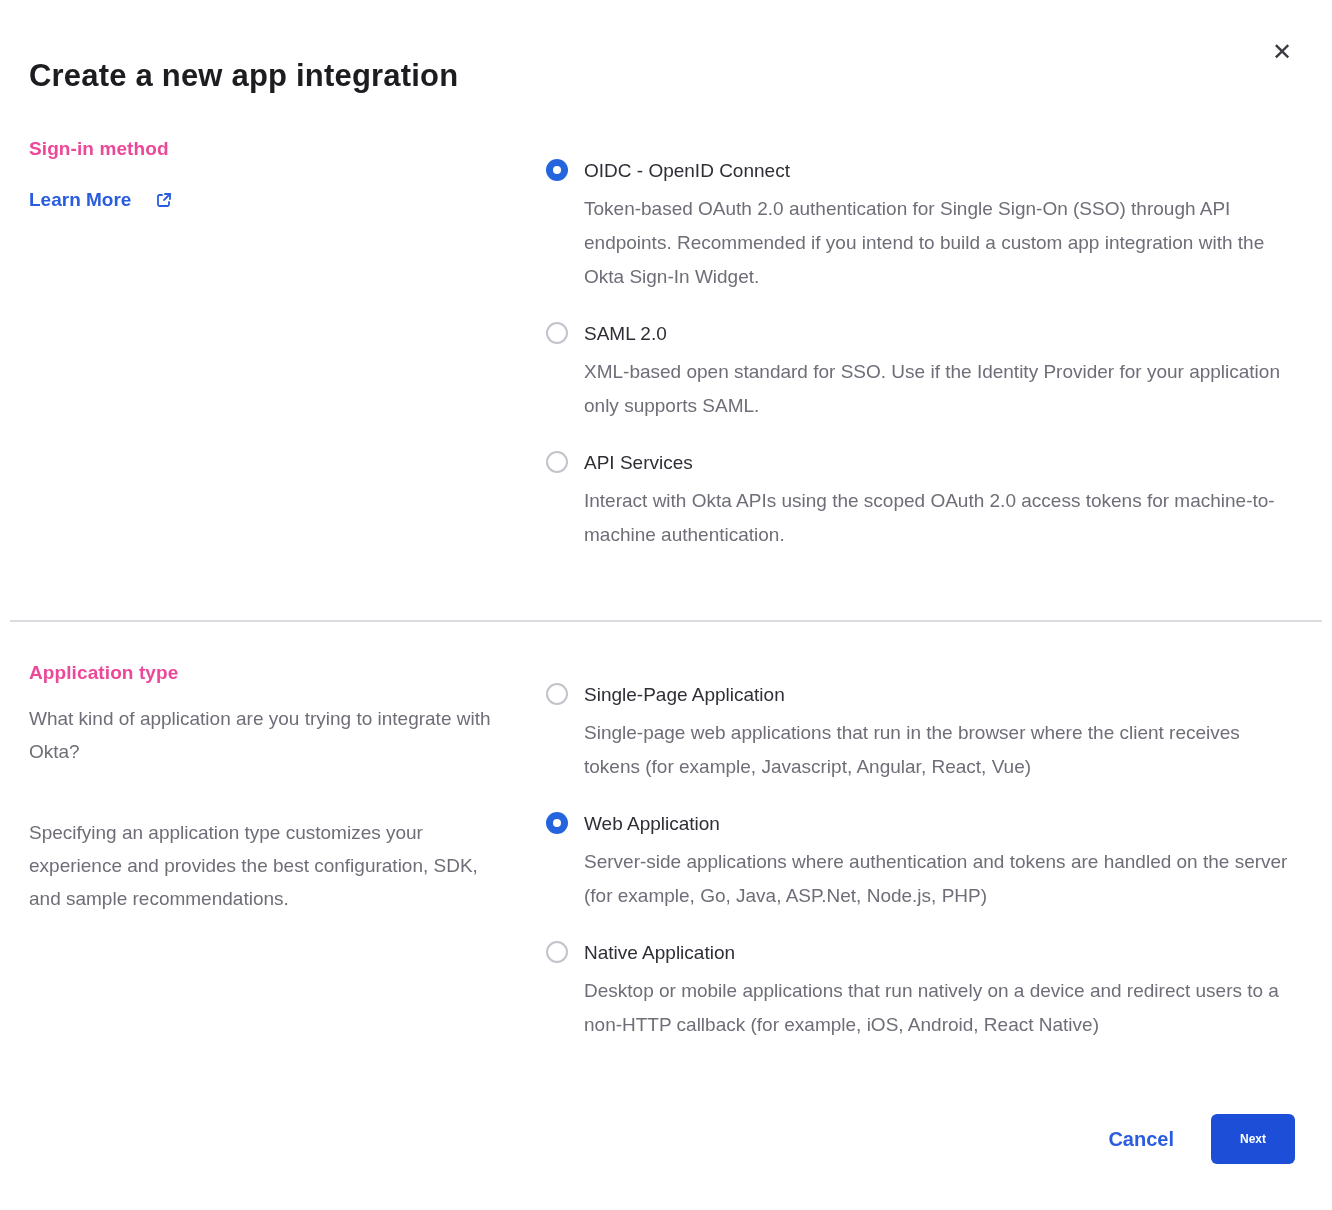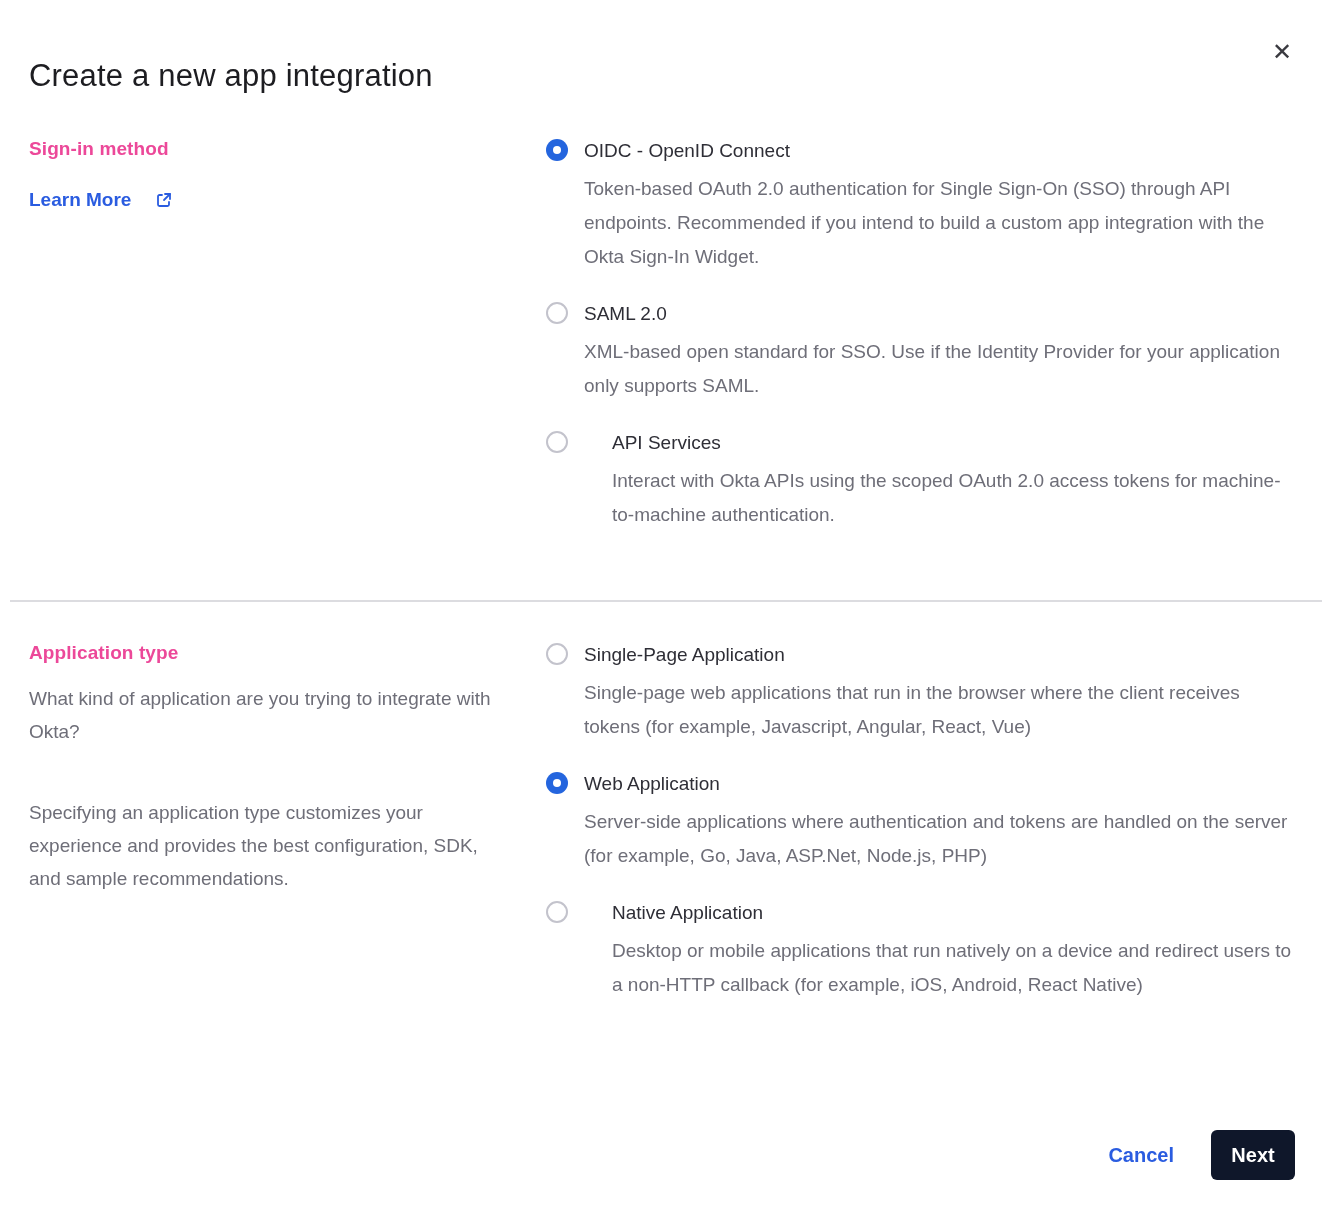--- a/index.html
+++ b/index.html
@@ -28,21 +28,21 @@
     background: transparent;
     font-size: 24px;
     line-height: 32px;
     color: #3a3a40;
     cursor: pointer;
     font-family: "DejaVu Sans", sans-serif;
   }
   h1.page-title {
     padding-top: 58px;
     font-size: 31px;
-    font-weight: 400;
+    font-weight: 700;
     letter-spacing: 0.2px;
     color: #1d1d21;
   }
   .section {
     display: grid;
     grid-template-columns: 517px 1fr;
     column-gap: 0;
   }
   .section.signin { margin-top: 44px; }
   .section.apptype { margin-top: 40px; }
@@ -70,22 +70,23 @@
     line-height: 33px;
     color: #6e6e78;
     max-width: 480px;
   }
   .col-left p.left-para.first { margin-top: 18px; }
   .col-left p.left-para.second { margin-top: 48px; }
 
   .option { 
     display: flex;
     margin-bottom: 27px;
-  }
-  .option:last-child { margin-bottom: 0; gap: 28px; }
+    margin-top: 20px;
+  }
+  .option:last-child { margin-bottom: 0; }
   .radio {
     flex: 0 0 auto;
     width: 22px;
     height: 22px;
     margin-top: 1px;
     border-radius: 50%;
     border: 2px solid #c3c3cc;
     background: #ffffff;
     position: relative;
     cursor: pointer;
@@ -122,42 +123,42 @@
     max-width: 712px;
   }
   .divider {
     border: none;
     border-top: 2px solid #dcdce0;
     margin: 68px -27px 0 -19px;
   }
   .footer {
     position: absolute;
     right: 37px;
-    bottom: 30px;
+    bottom: 46px;
     display: flex;
     align-items: center;
   }
   .cancel-link {
     background: transparent;
     border: none;
     font-size: 20px;
     font-weight: 700;
     color: #2a5ce0;
     cursor: pointer;
     font-family: inherit;
   }
   .next-btn {
     margin-left: 37px;
     width: 84px;
     height: 50px;
     border: none;
     border-radius: 6px;
-    background: #0f172a;
+    background: #1d4ed8;
     color: #ffffff;
-    font-size: 20px;
+    font-size: 12px;
     font-weight: 700;
     cursor: pointer;
     font-family: inherit;
   }
 </style>
 </head>
 <body>
 
 <div class="modal">
 

